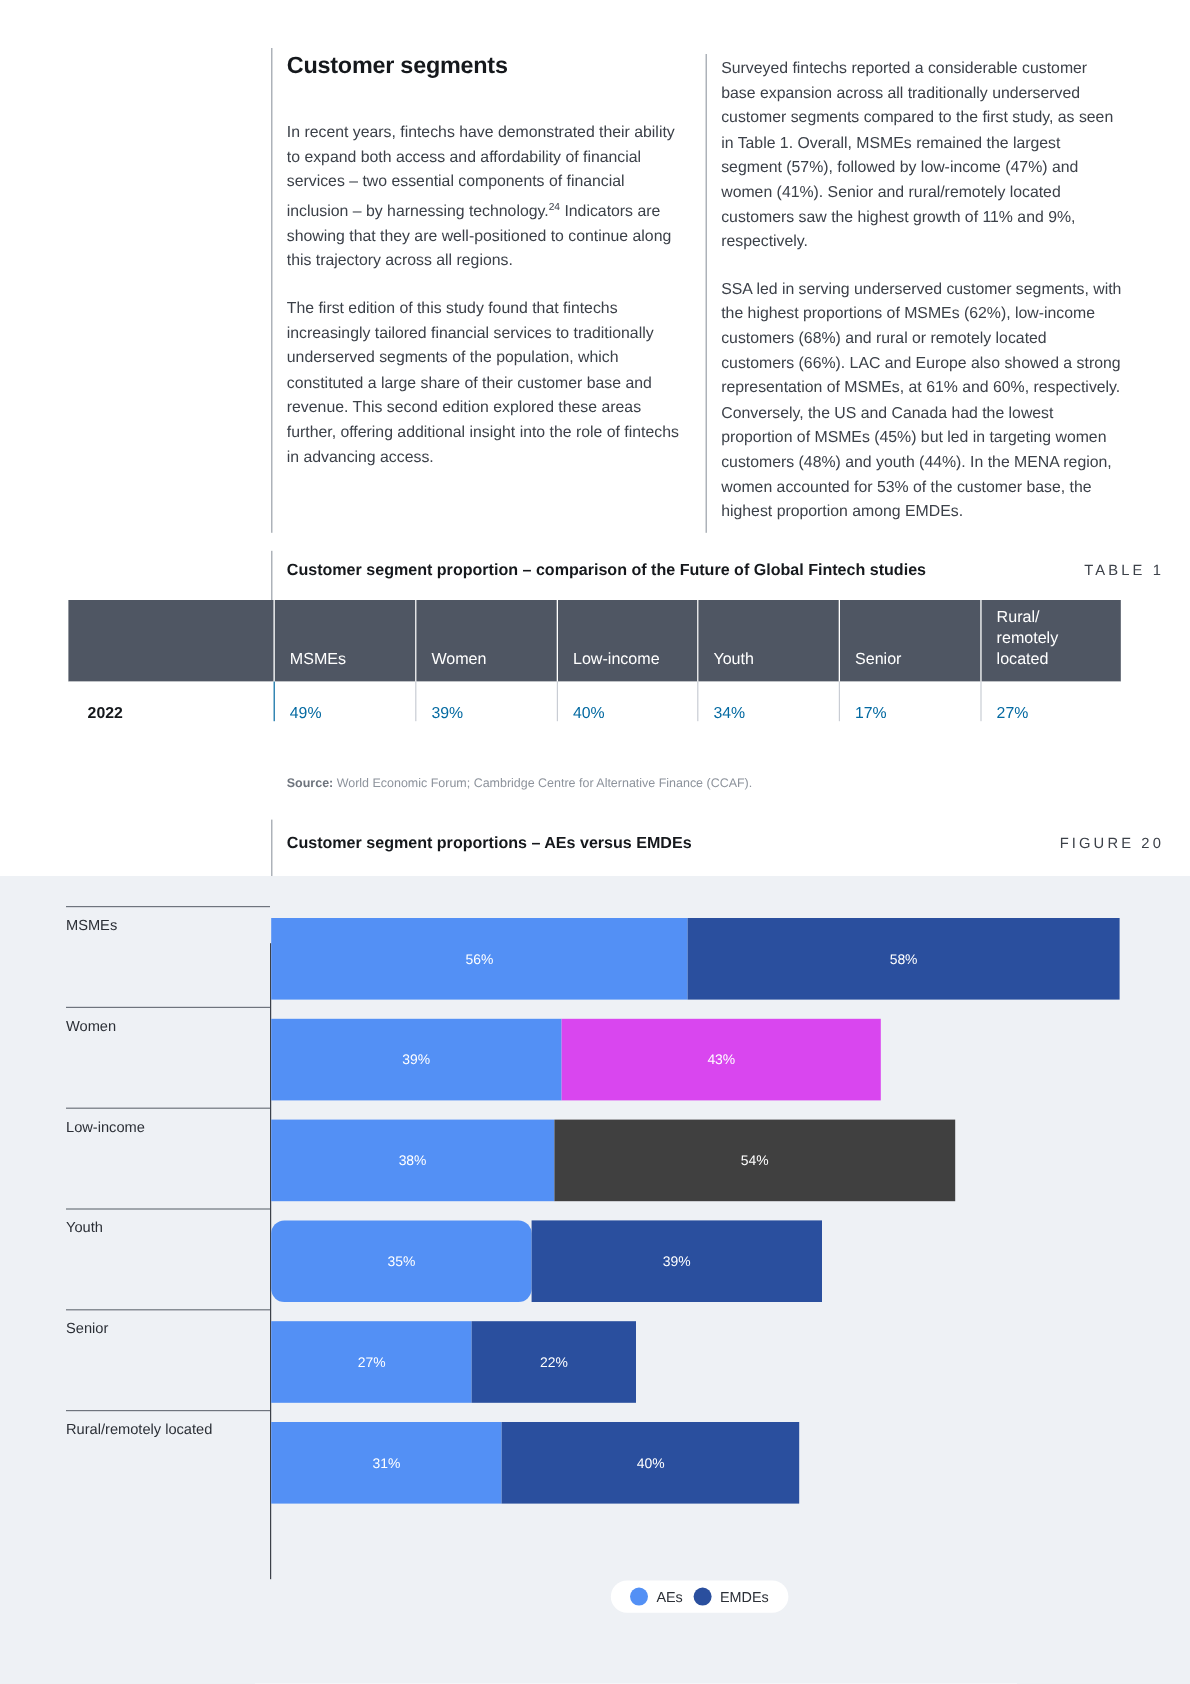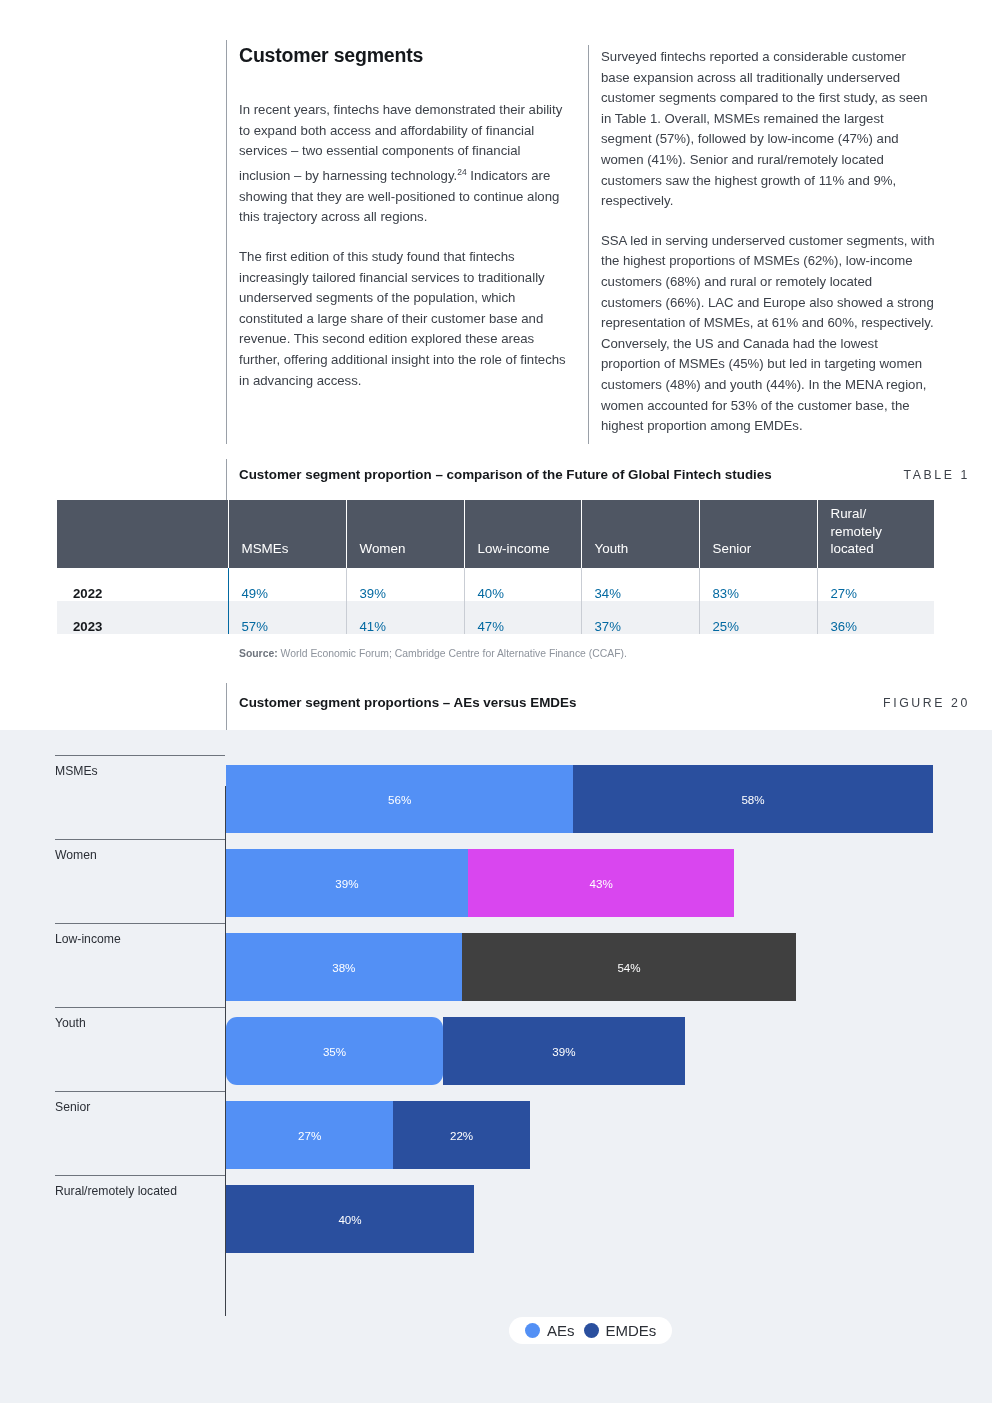--- a/index.html
+++ b/index.html
@@ -247,21 +247,21 @@
     align-items: center;
     padding: 0 16px;
     gap: 9px;
   }
   .legend-item { display: flex; align-items: center; gap: 7px; }
   .legend-dot {
     width: 15px; height: 15px; border-radius: 50%;
   }
   .dot-ae { background: #5390f5; }
   .dot-em { background: #2a4f9e; }
-  .legend-text { font-size: 15px; color: #2b2f36; }
+  .legend-text { font-size: 12px; color: #2b2f36; }
 </style>
 </head>
 <body>
 
 <div class="page-top">
 
   <div class="text-rule"></div>
   <div class="text-rule-mid"></div>
 
   <div class="col-left">
@@ -294,31 +294,22 @@
           <th style="width:117px;"><span>Rural/</span><br><span>remotely</span><br><span>located</span></th>
         </tr>
       </thead>
       <tbody>
         <tr class="row-plain">
           <td class="year-cell">2022</td>
           <td>49%</td>
           <td>39%</td>
           <td>40%</td>
           <td>34%</td>
-          <td>83%</td>
+          <td>17%</td>
           <td>27%</td>
-        </tr>
-        <tr class="row-alt">
-          <td class="year-cell">2023</td>
-          <td>57%</td>
-          <td>41%</td>
-          <td>47%</td>
-          <td>37%</td>
-          <td>25%</td>
-          <td>36%</td>
         </tr>
       </tbody>
     </table>
   </div>
 
   <div class="src-line"><b>Source:</b><span> World Economic Forum; Cambridge Centre for Alternative Finance (CCAF).</span></div>
 
   <div class="caption-row" style="top:693px;">
     <div class="caption-label">FIGURE 20</div>
     <div class="caption-divider" style="height:50px;top:-10px;"></div>
@@ -388,20 +379,23 @@
             </div>
             <div class="seg seg-em" style="width: 136.4px; background: rgb(42, 79, 158);">
               <span class="seg-val">22%</span>
             </div>
           </div>
         </div>
         <div class="bar-row">
           <div class="row-sep"></div>
           <div class="cat-label">Rural/remotely located</div>
           <div class="bars">
+            <div class="seg seg-ae" style="width: 192.2px; background: rgb(83, 144, 245);">
+              <span class="seg-val">31%</span>
+            </div>
             <div class="seg seg-em" style="width: 248px; background: rgb(42, 79, 158);">
               <span class="seg-val">40%</span>
             </div>
           </div>
         </div>
       </div>
 
     <div class="legend">
       <div class="legend-item">
         <span class="legend-dot dot-ae"></span>

